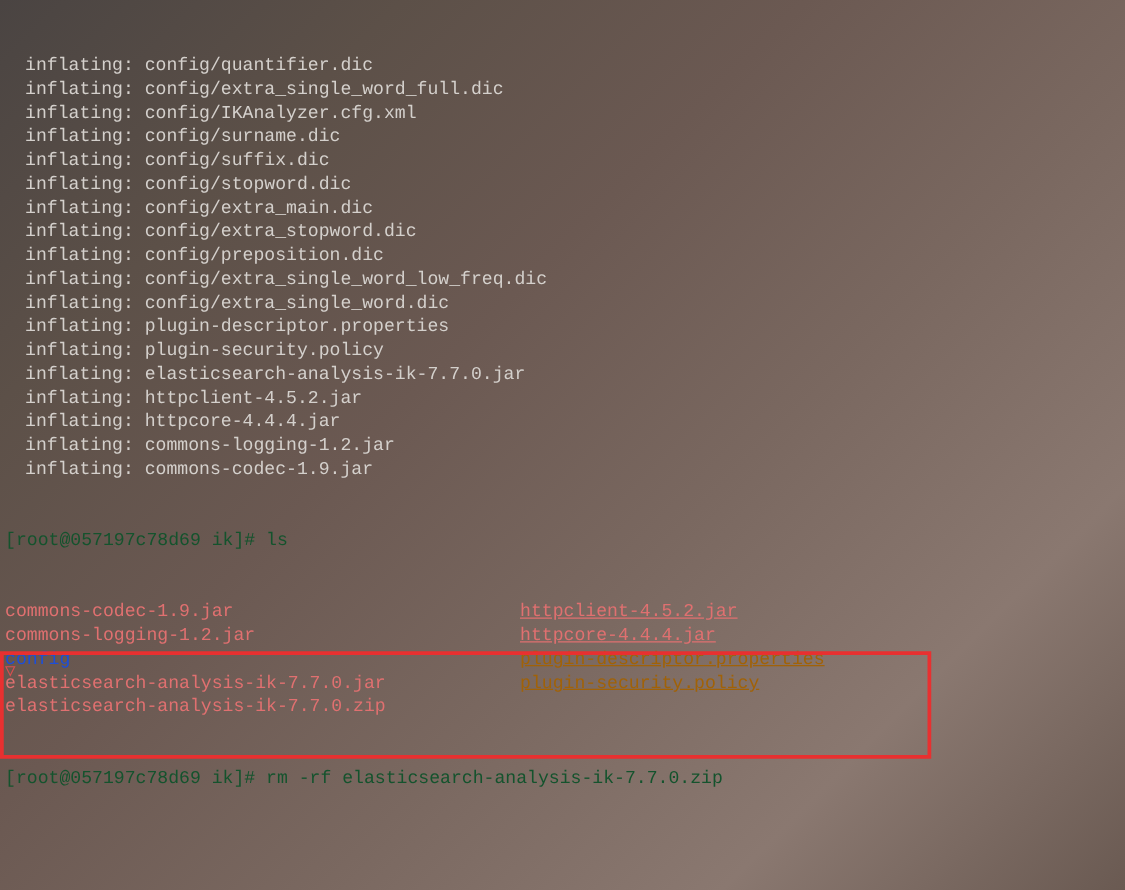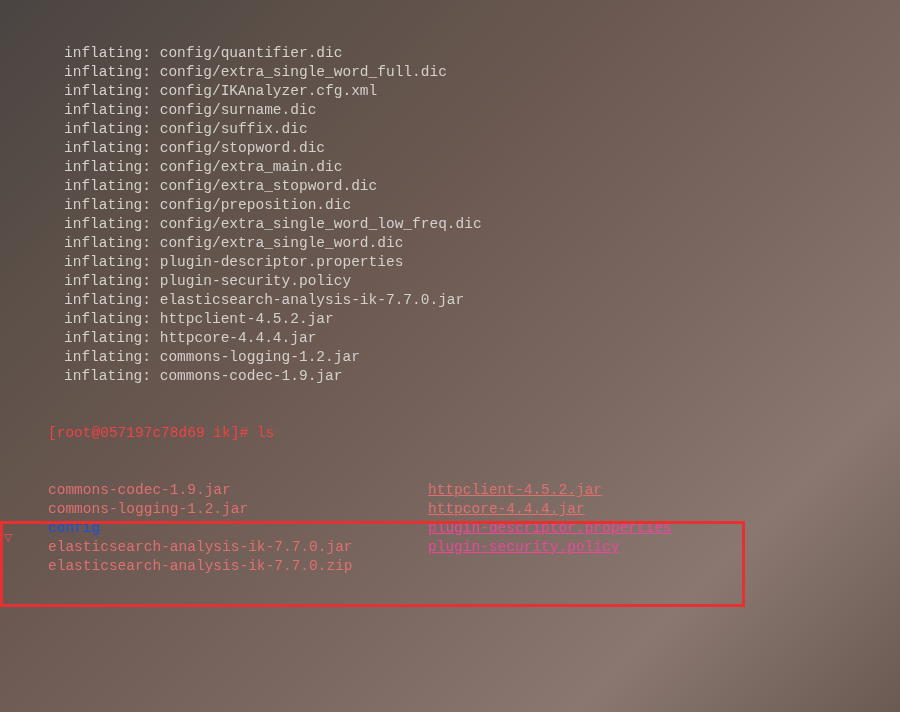--- a/index.html
+++ b/index.html
@@ -17,39 +17,39 @@
       overflow: hidden;
       position: relative;
       color: #d4d0cc;
     }
     .terminal {
       padding: 6px 4px;
       white-space: pre;
     }
     .line {
       display: block;
-      margin-left: 44px;
     }
     .inflate-prefix {
       padding-left: 16px;
     }
     .prompt {
-      color: #ef4444;
+      color: #14532d;
     }
     .red {
       color: #e07070;
     }
     .blue {
       color: #1d4ed8;
     }
     .plain {
-      color: #ec4899;
+      color: #a16207;
     }
     .cols {
       display: flex;
+      gap: 32px;
     }
     .col1 {
       width: 380px;
     }
     .col2 {
       flex: 1;
       text-decoration: underline;
     }
     .highlight-box {
       position: absolute;
@@ -64,20 +64,21 @@
       font-size: 14px;
     }
   </style>
 </head>
 <body>
 
 <div class="terminal">
   <div id="inflate-block"><span class="line inflate-prefix">inflating: config/quantifier.dic</span><span class="line inflate-prefix">inflating: config/extra_single_word_full.dic</span><span class="line inflate-prefix">inflating: config/IKAnalyzer.cfg.xml</span><span class="line inflate-prefix">inflating: config/surname.dic</span><span class="line inflate-prefix">inflating: config/suffix.dic</span><span class="line inflate-prefix">inflating: config/stopword.dic</span><span class="line inflate-prefix">inflating: config/extra_main.dic</span><span class="line inflate-prefix">inflating: config/extra_stopword.dic</span><span class="line inflate-prefix">inflating: config/preposition.dic</span><span class="line inflate-prefix">inflating: config/extra_single_word_low_freq.dic</span><span class="line inflate-prefix">inflating: config/extra_single_word.dic</span><span class="line inflate-prefix">inflating: plugin-descriptor.properties</span><span class="line inflate-prefix">inflating: plugin-security.policy</span><span class="line inflate-prefix">inflating: elasticsearch-analysis-ik-7.7.0.jar</span><span class="line inflate-prefix">inflating: httpclient-4.5.2.jar</span><span class="line inflate-prefix">inflating: httpcore-4.4.4.jar</span><span class="line inflate-prefix">inflating: commons-logging-1.2.jar</span><span class="line inflate-prefix">inflating: commons-codec-1.9.jar</span></div>
   <span class="line prompt">[root@057197c78d69 ik]# ls</span>
   <div id="ls1-block"><div class="cols line"><span class="col1 red">commons-codec-1.9.jar</span><span class="col2 red">httpclient-4.5.2.jar</span></div><div class="cols line"><span class="col1 red">commons-logging-1.2.jar</span><span class="col2 red">httpcore-4.4.4.jar</span></div><div class="cols line"><span class="col1 blue">config</span><span class="col2 plain">plugin-descriptor.properties</span></div><div class="cols line"><span class="col1 red">elasticsearch-analysis-ik-7.7.0.jar</span><span class="col2 plain">plugin-security.policy</span></div><div class="cols line"><span class="col1 red">elasticsearch-analysis-ik-7.7.0.zip</span><span class="col2 plain"></span></div></div>
+  <span class="line prompt">[root@057197c78d69 ik]# rm -rf elasticsearch-analysis-ik-7.7.0.zip</span>
   
   
   
   
   
 </div>
 
 <span class="triangle" id="triangle-el" style="top: 529px;">▽</span>
 
 <div class="highlight-box" id="highlight-el" style="top: 521px; left: 0px; width: 745px; height: 86px;"></div>

